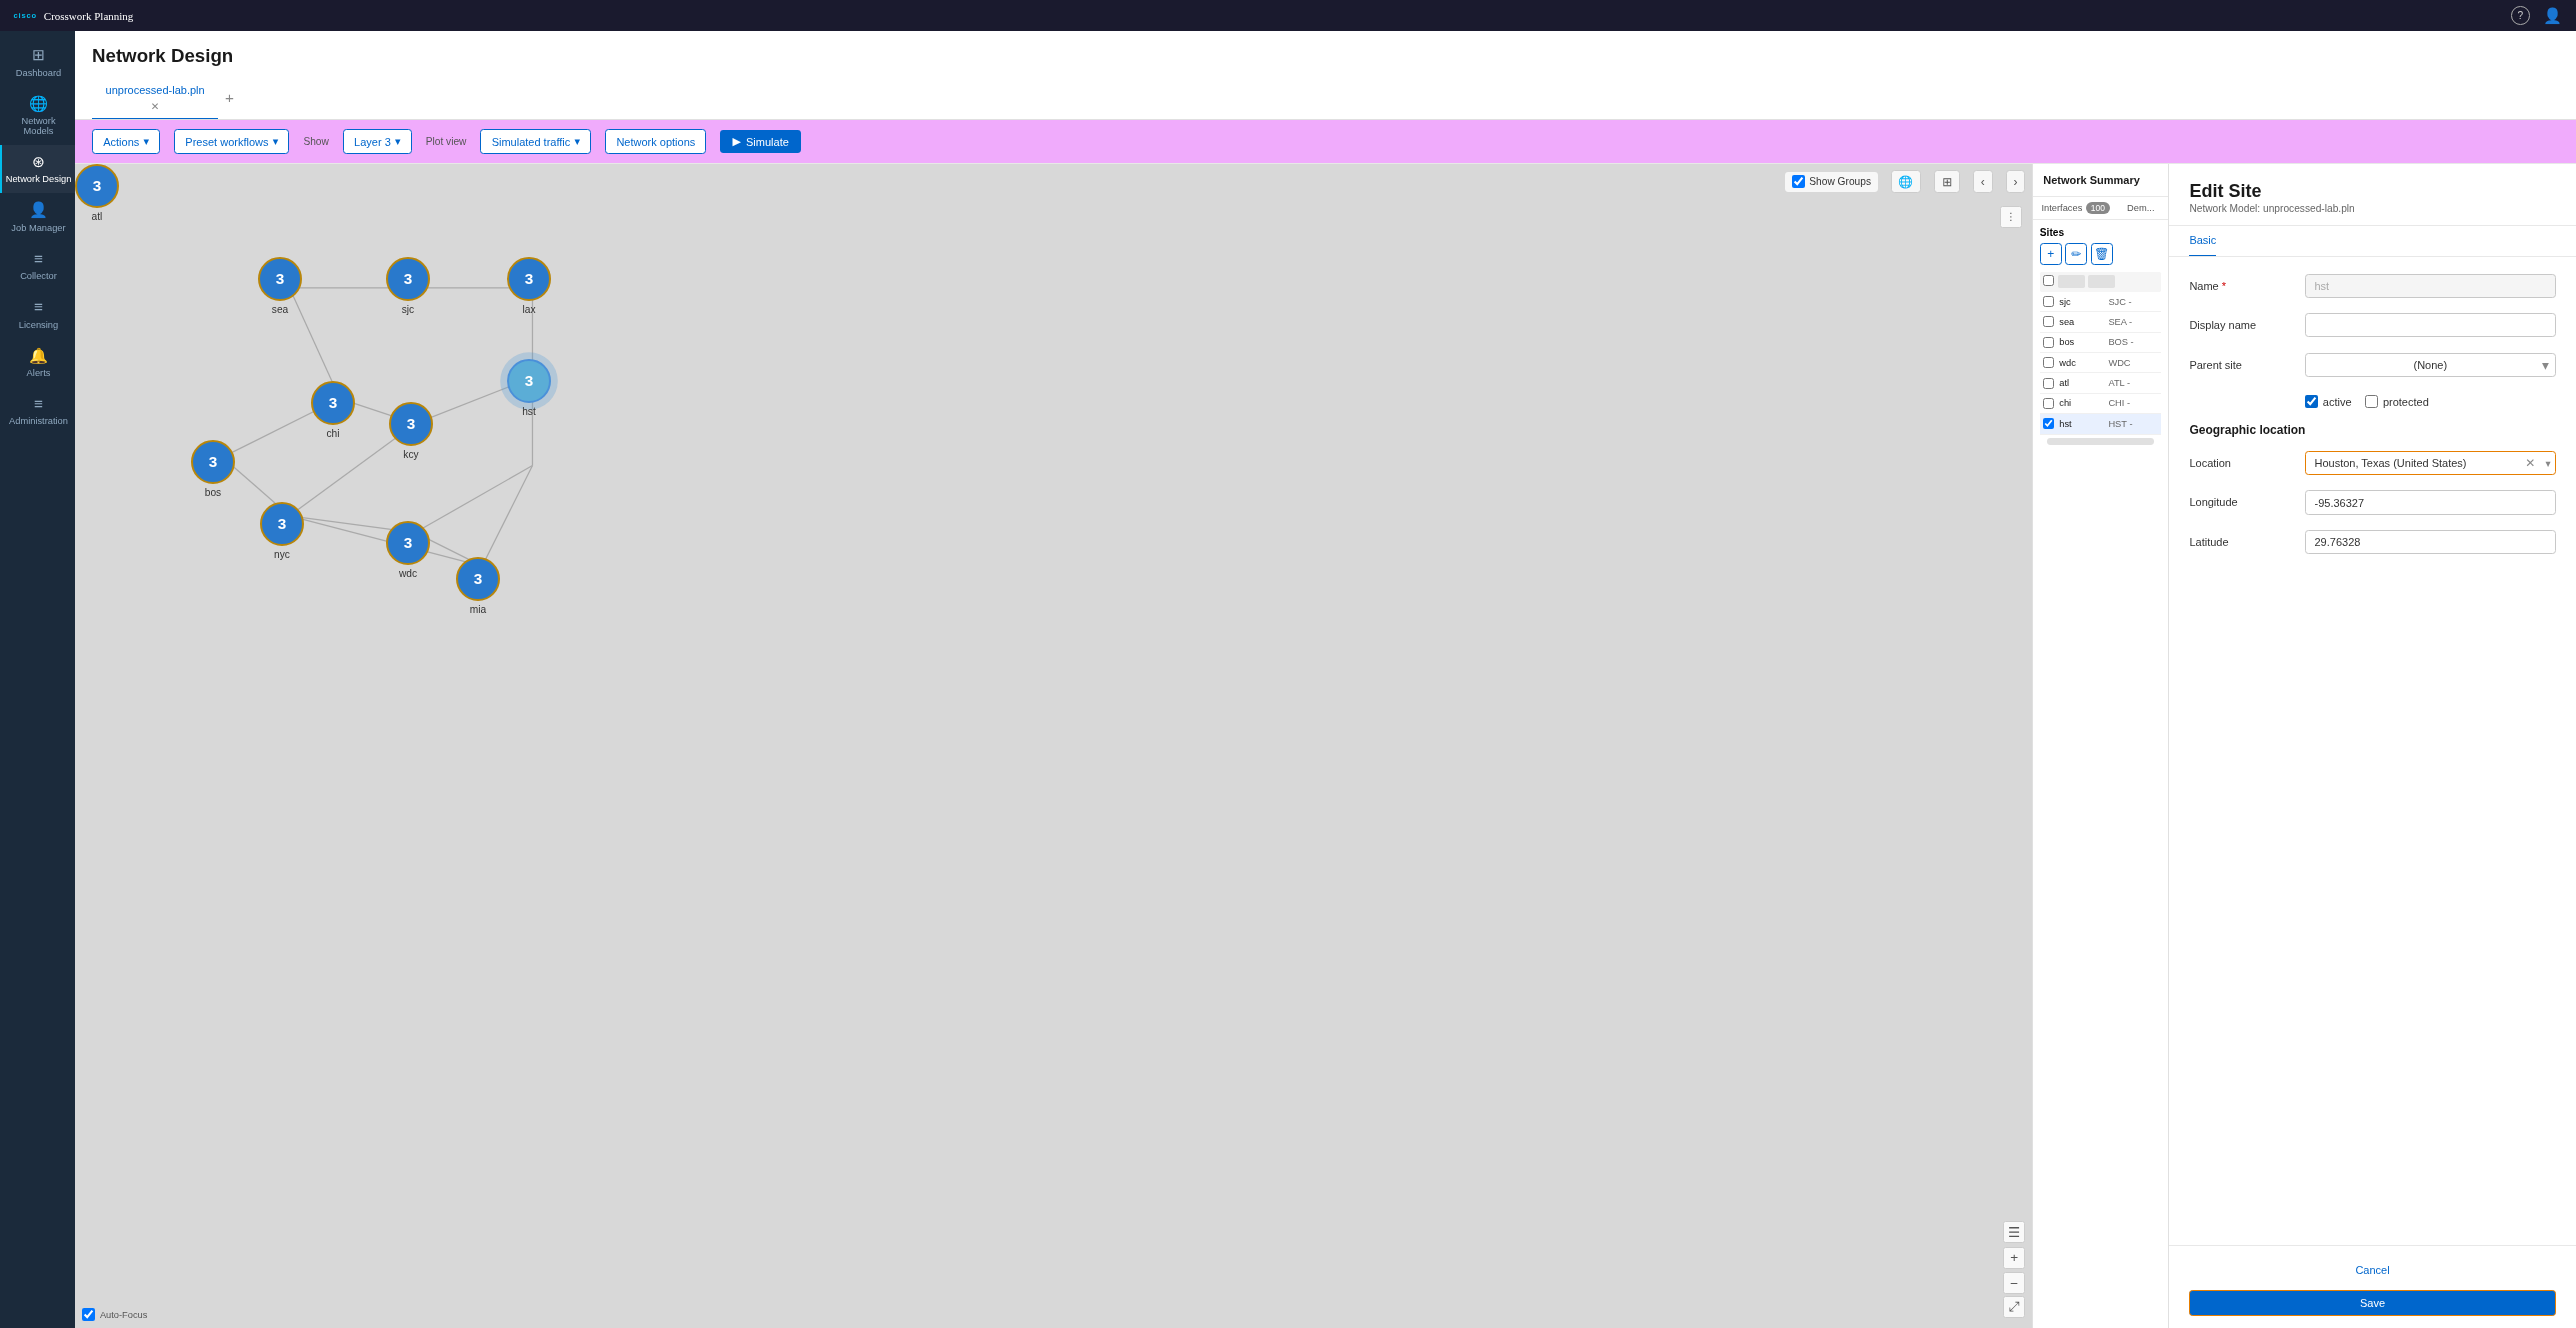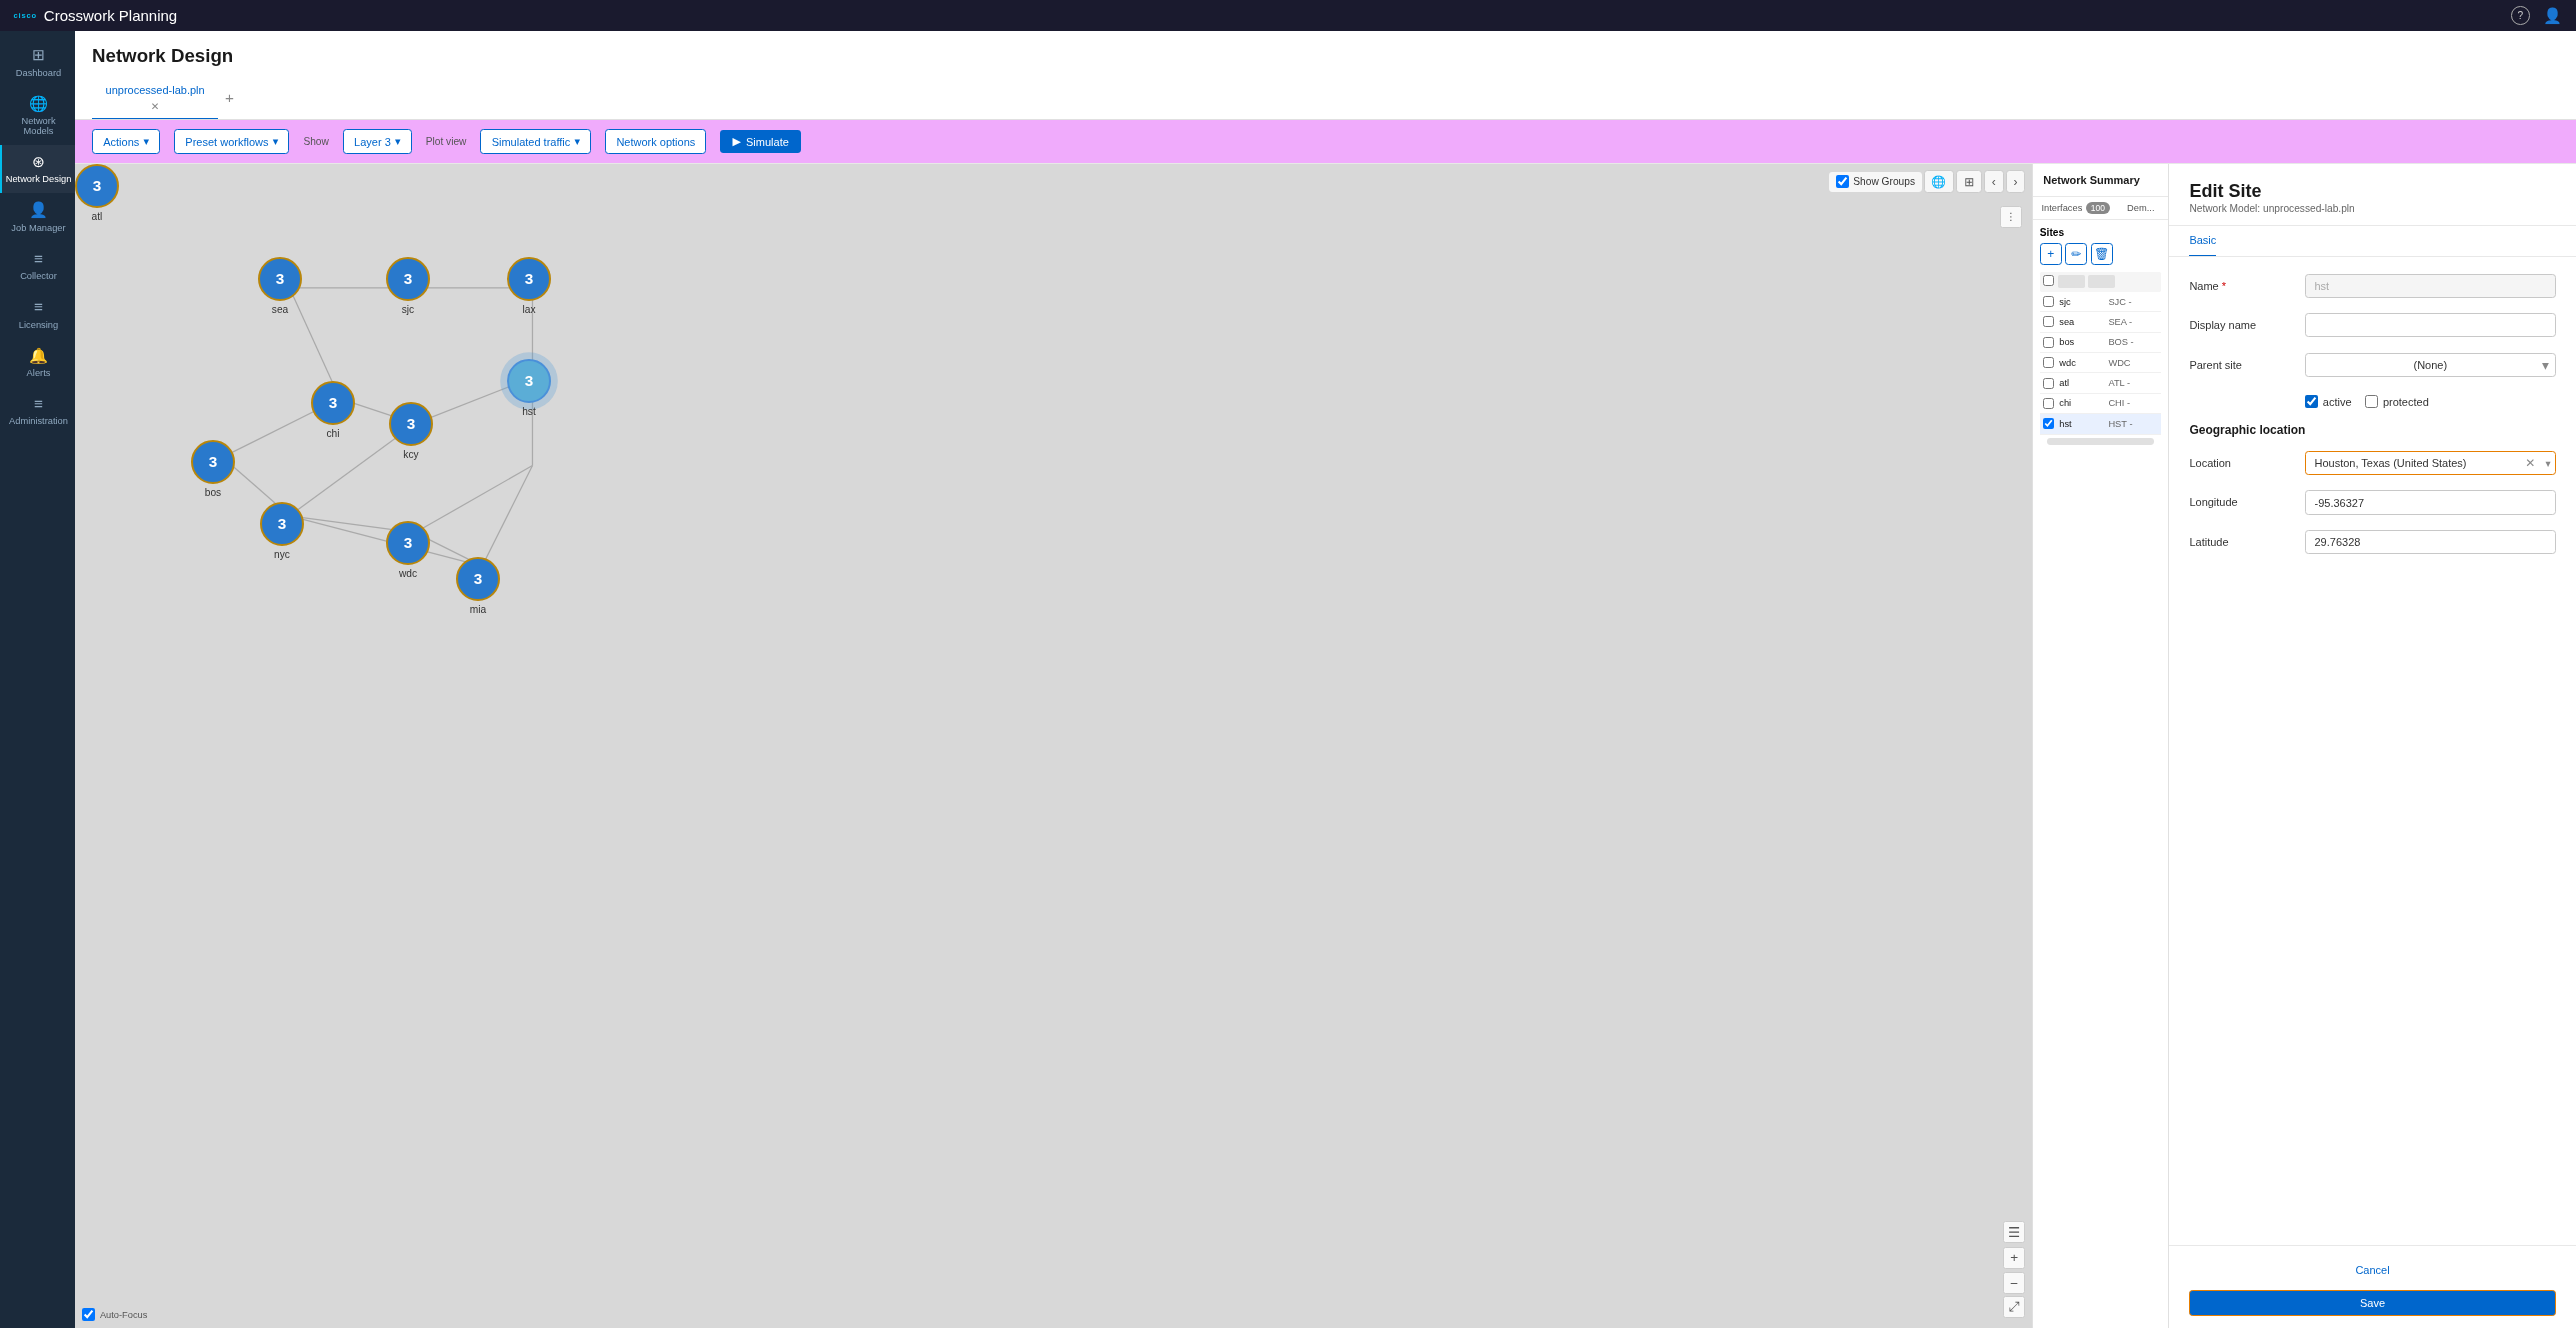--- a/index.html
+++ b/index.html
@@ -9,21 +9,21 @@
     .topbar {
       background: #1a1a2e;
       height: 31px;
       display: flex;
       align-items: center;
       padding: 0 13.6px;
       justify-content: space-between;
       flex-shrink: 0;
     }
     .topbar-left { display: flex; align-items: center; gap: 6.8px; }
-    .topbar-title { color: #fff; font-size: 15px; }
+    .topbar-title { color: #fff; font-size: 11px; font-family: Liberation Serif, serif; }
     .topbar-right { display: flex; align-items: center; gap: 13.6px; color: #ccc; font-size: 13.6px; }
 
     
     .main-layout { display: flex; flex: 1; overflow: hidden; }
 
     
     .sidebar {
       width: 75px;
       background: #1b2a3b;
       display: flex;
@@ -127,21 +127,21 @@
     
     .network-canvas {
       flex: 1;
       background: #d8d8d8;
       position: relative;
       overflow: hidden;
     }
     .canvas-overlay-top {
       position: absolute;
       top: 6.8px; right: 6.8px;
-      display: flex; align-items: center; gap: 2px;
+      display: flex; align-items: center; gap: 13px;
     }
     .show-groups-check { display: flex; align-items: center; gap: 4.2px; font-size: 10.2px; color: #333; background: rgba(255,255,255,0.8); padding: 3.4px 6.8px; border-radius: 3.4px; }
     .canvas-control-btn { background: rgba(255,255,255,0.8); border: 0.8px solid #ccc; border-radius: 3.4px; padding: 3.4px 6.8px; cursor: pointer; font-size: 12px; color: #555; }
 
     
     .network-node {
       position: absolute;
       display: flex;
       flex-direction: column;
       align-items: center;

